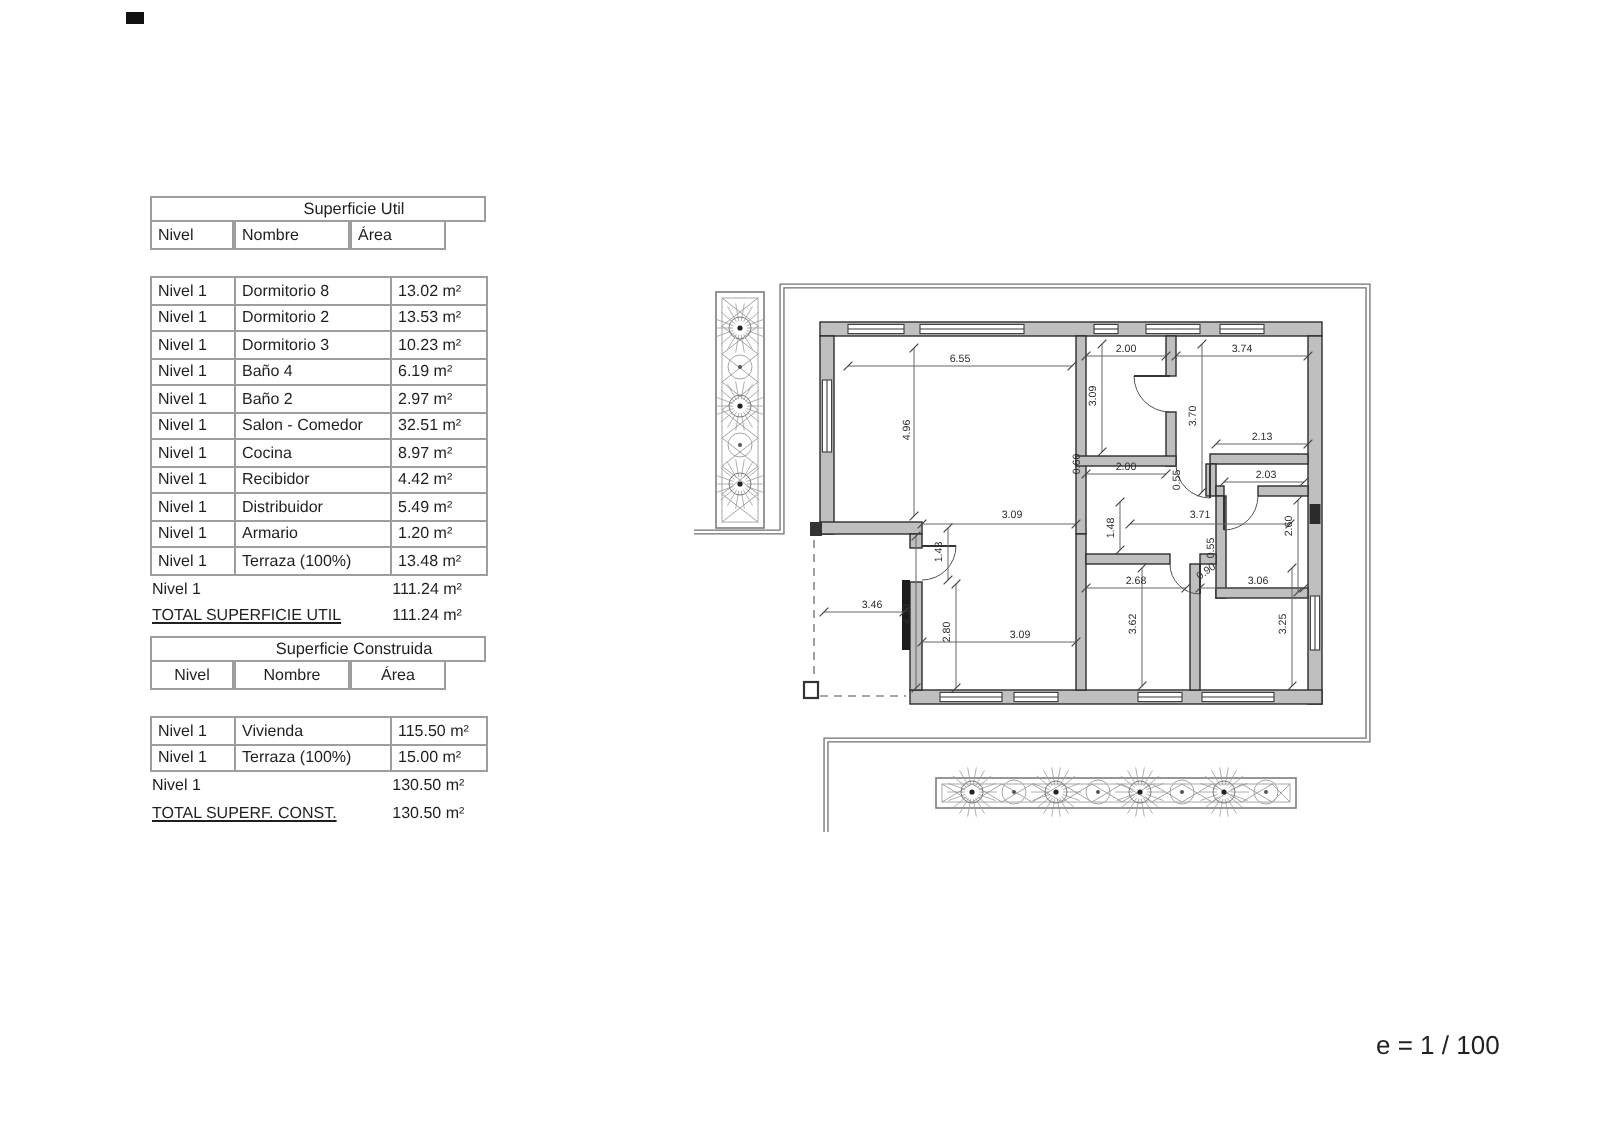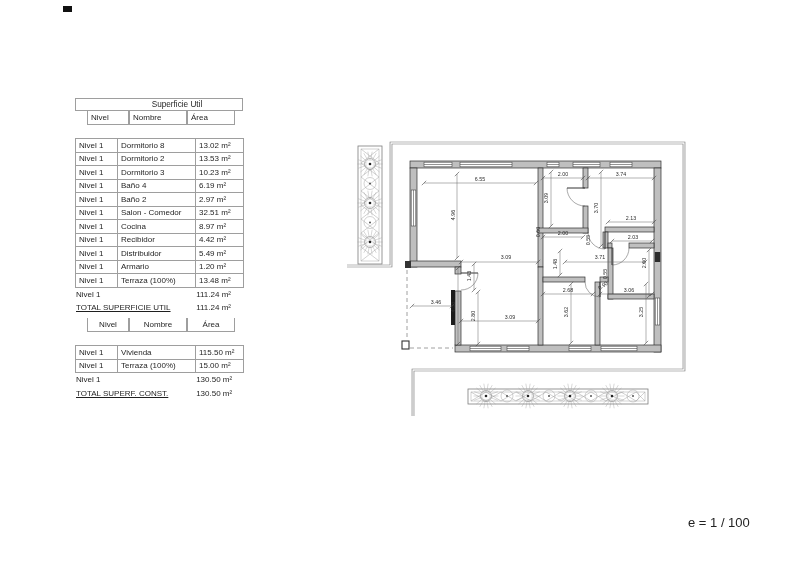--- a/index.html
+++ b/index.html
@@ -4,21 +4,21 @@
 <style>
   html,body{margin:0;padding:0;background:#ffffff;}
   .page{position:relative;width:799px;height:565px;background:#fff;
         font-family:"Liberation Sans",sans-serif;color:#1f1f1f;overflow:hidden;}
   .crop-mark{position:absolute;left:63px;top:6px;width:9px;height:6px;background:#111;}
   
   .sup-table{position:absolute;left:75px;width:168px;font-size:8px;line-height:11px;}
   .t-util{top:98px;} .t-cons{top:318px;}
   .t-title{box-sizing:border-box;border:1px solid #9e9e9e;height:13px;line-height:12px;
            text-align:center;font-size:8.2px;background:#fff;padding-left:36px;}
-  .t-head{display:flex;margin-left:12px;}
+  .t-head{display:flex;}
   .t-head .c{box-sizing:border-box;border:1px solid #9e9e9e;border-top:none;height:14px;
              line-height:13px;padding-left:3px;background:#fff;overflow:hidden;}
   .c1{width:42px;} .c2{width:58px;} .c3{width:48px;}
   .t-cons .t-head .c{padding-left:0;text-align:center;}
   .t-gap{height:13px;}
   table.grid{border-collapse:collapse;table-layout:fixed;width:168px;}
   table.grid td{box-sizing:border-box;border:1px solid #9e9e9e;height:13.5px;
                 padding:0 0 0 3px;font-size:8px;overflow:hidden;white-space:nowrap;}
   .t-sub,.t-total{display:flex;height:13.5px;line-height:13.5px;}
   .t-sub .s1{width:42px;padding-left:1px;} .t-sub .s2{width:78px;} .t-sub .s3{width:48px;padding-left:3px;}
@@ -113,20 +113,21 @@
       <div class="s2"></div>
       <div class="s3">111.24 m²</div>
     </div>
     <div class="t-total">
       <div class="tl">TOTAL SUPERFICIE UTIL</div>
       <div class="ta">111.24 m²</div>
     </div>
   </div>
 
   <div class="sup-table t-cons">
+    <div class="t-title">Superficie Construida</div>
     <div class="t-head">
       <div class="c c1">Nivel</div>
       <div class="c c2">Nombre</div>
       <div class="c c3">Área</div>
     </div>
     <div class="t-gap"></div>
     <table class="grid">
       <colgroup>
           <col style="width:42px">
           <col style="width:78px">

